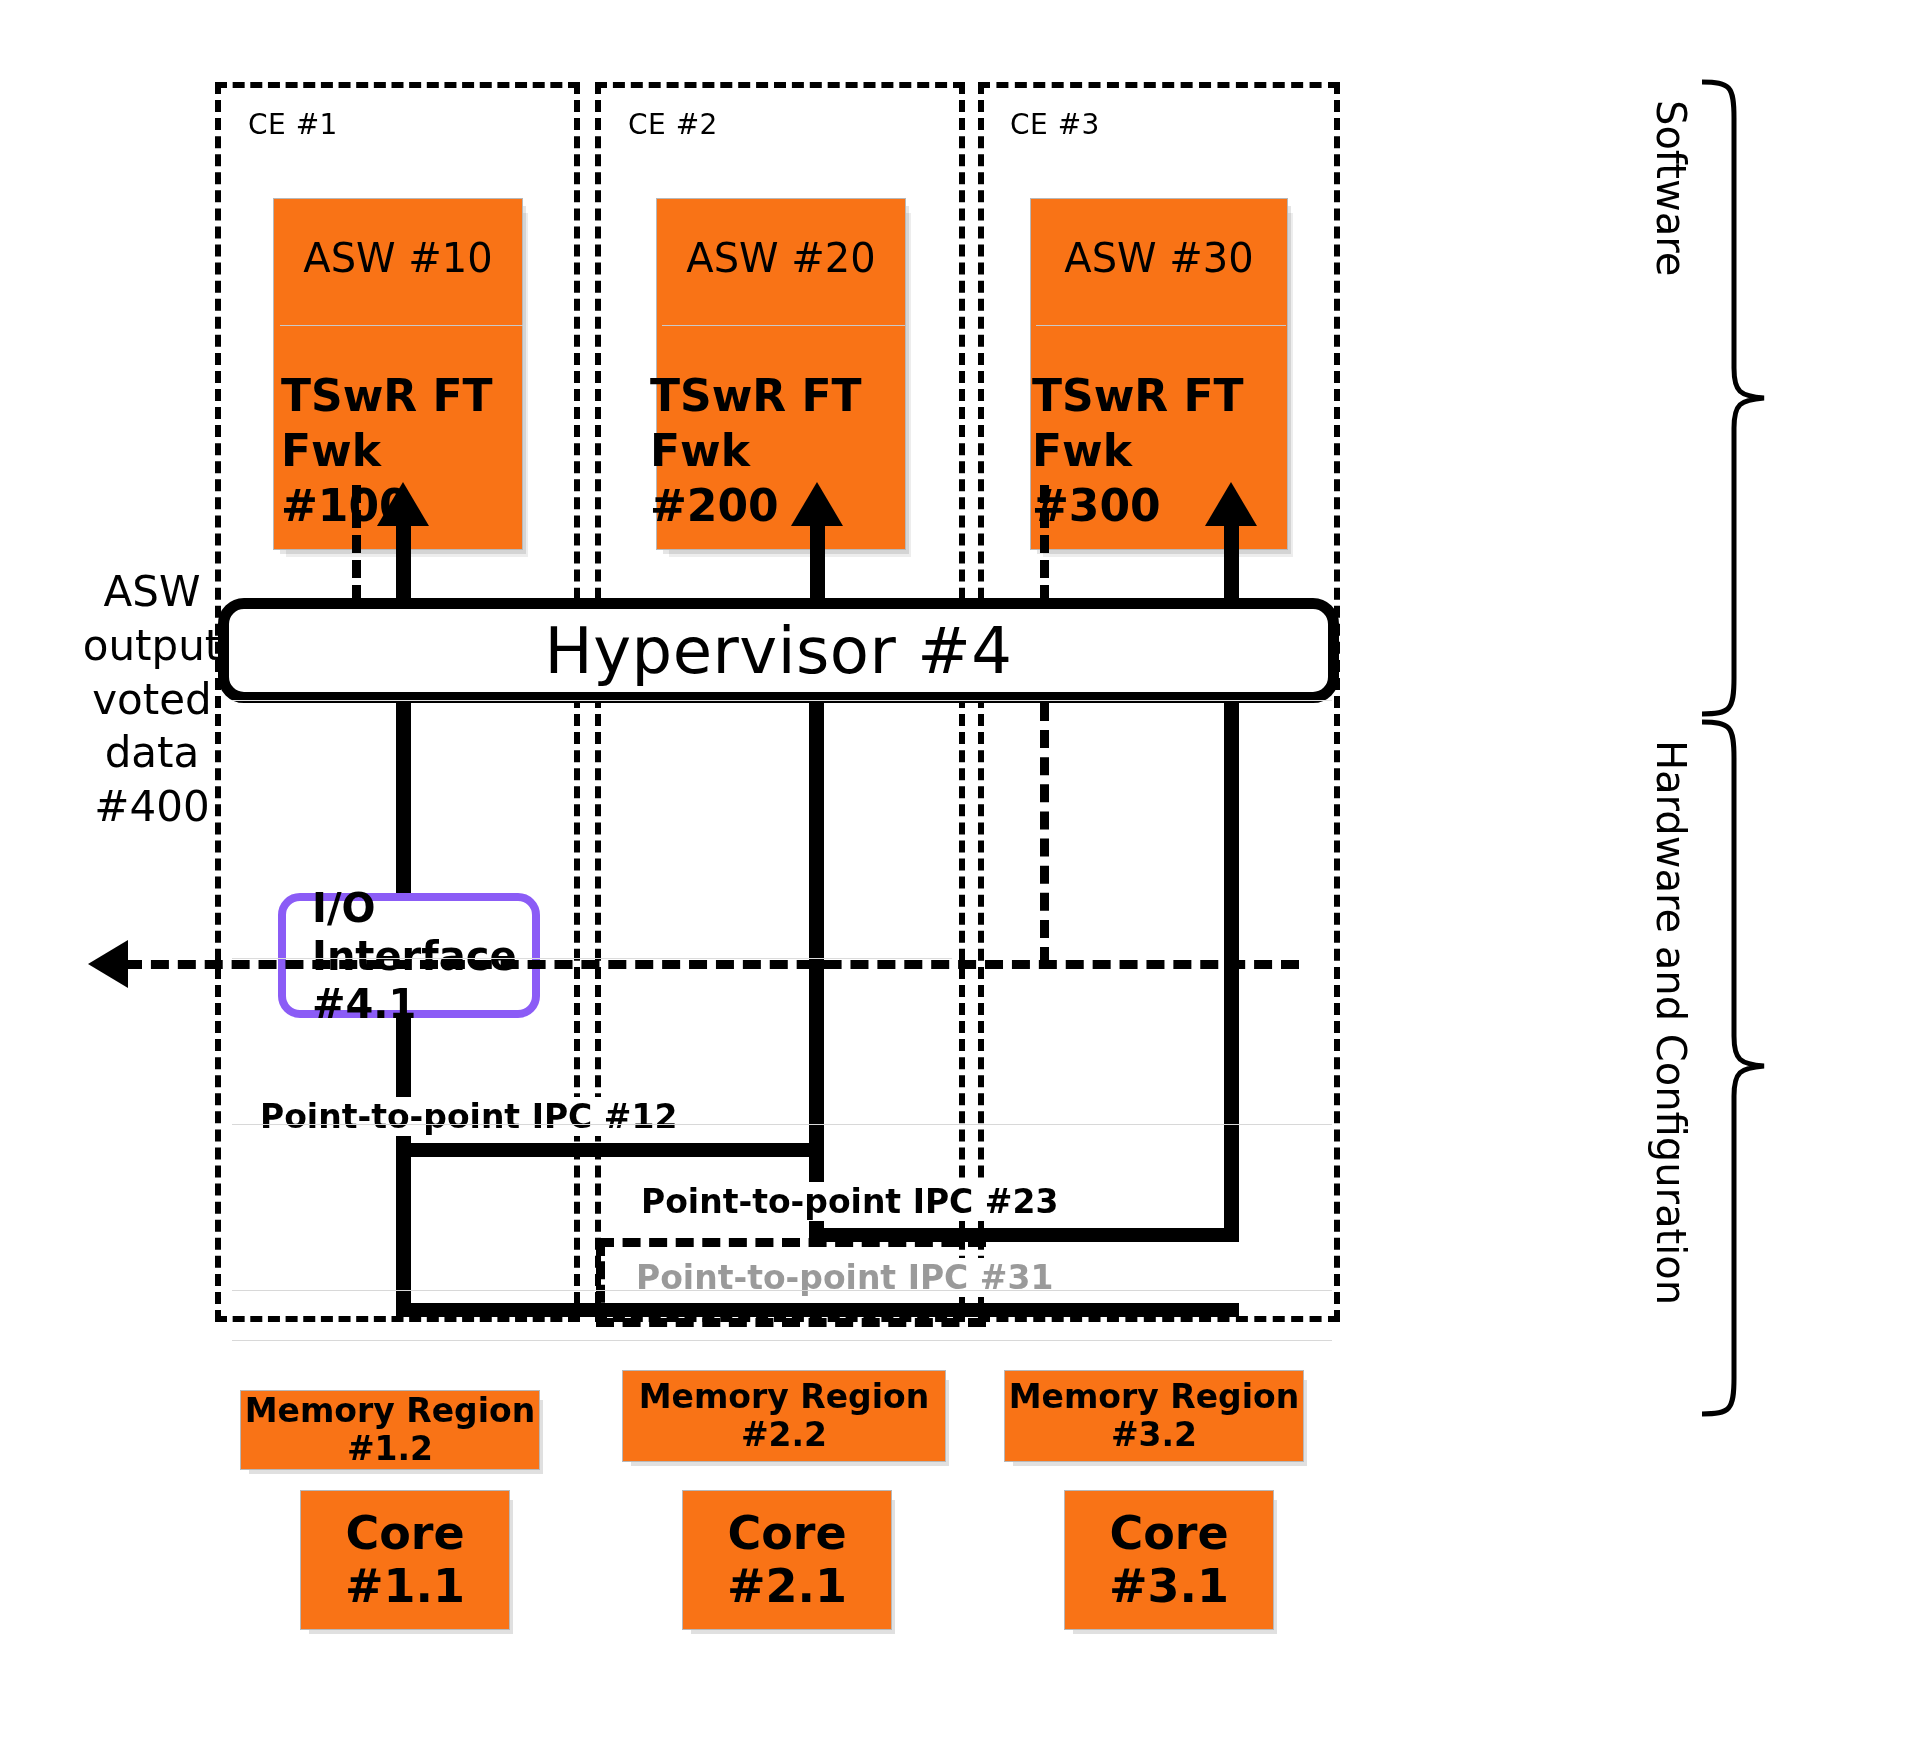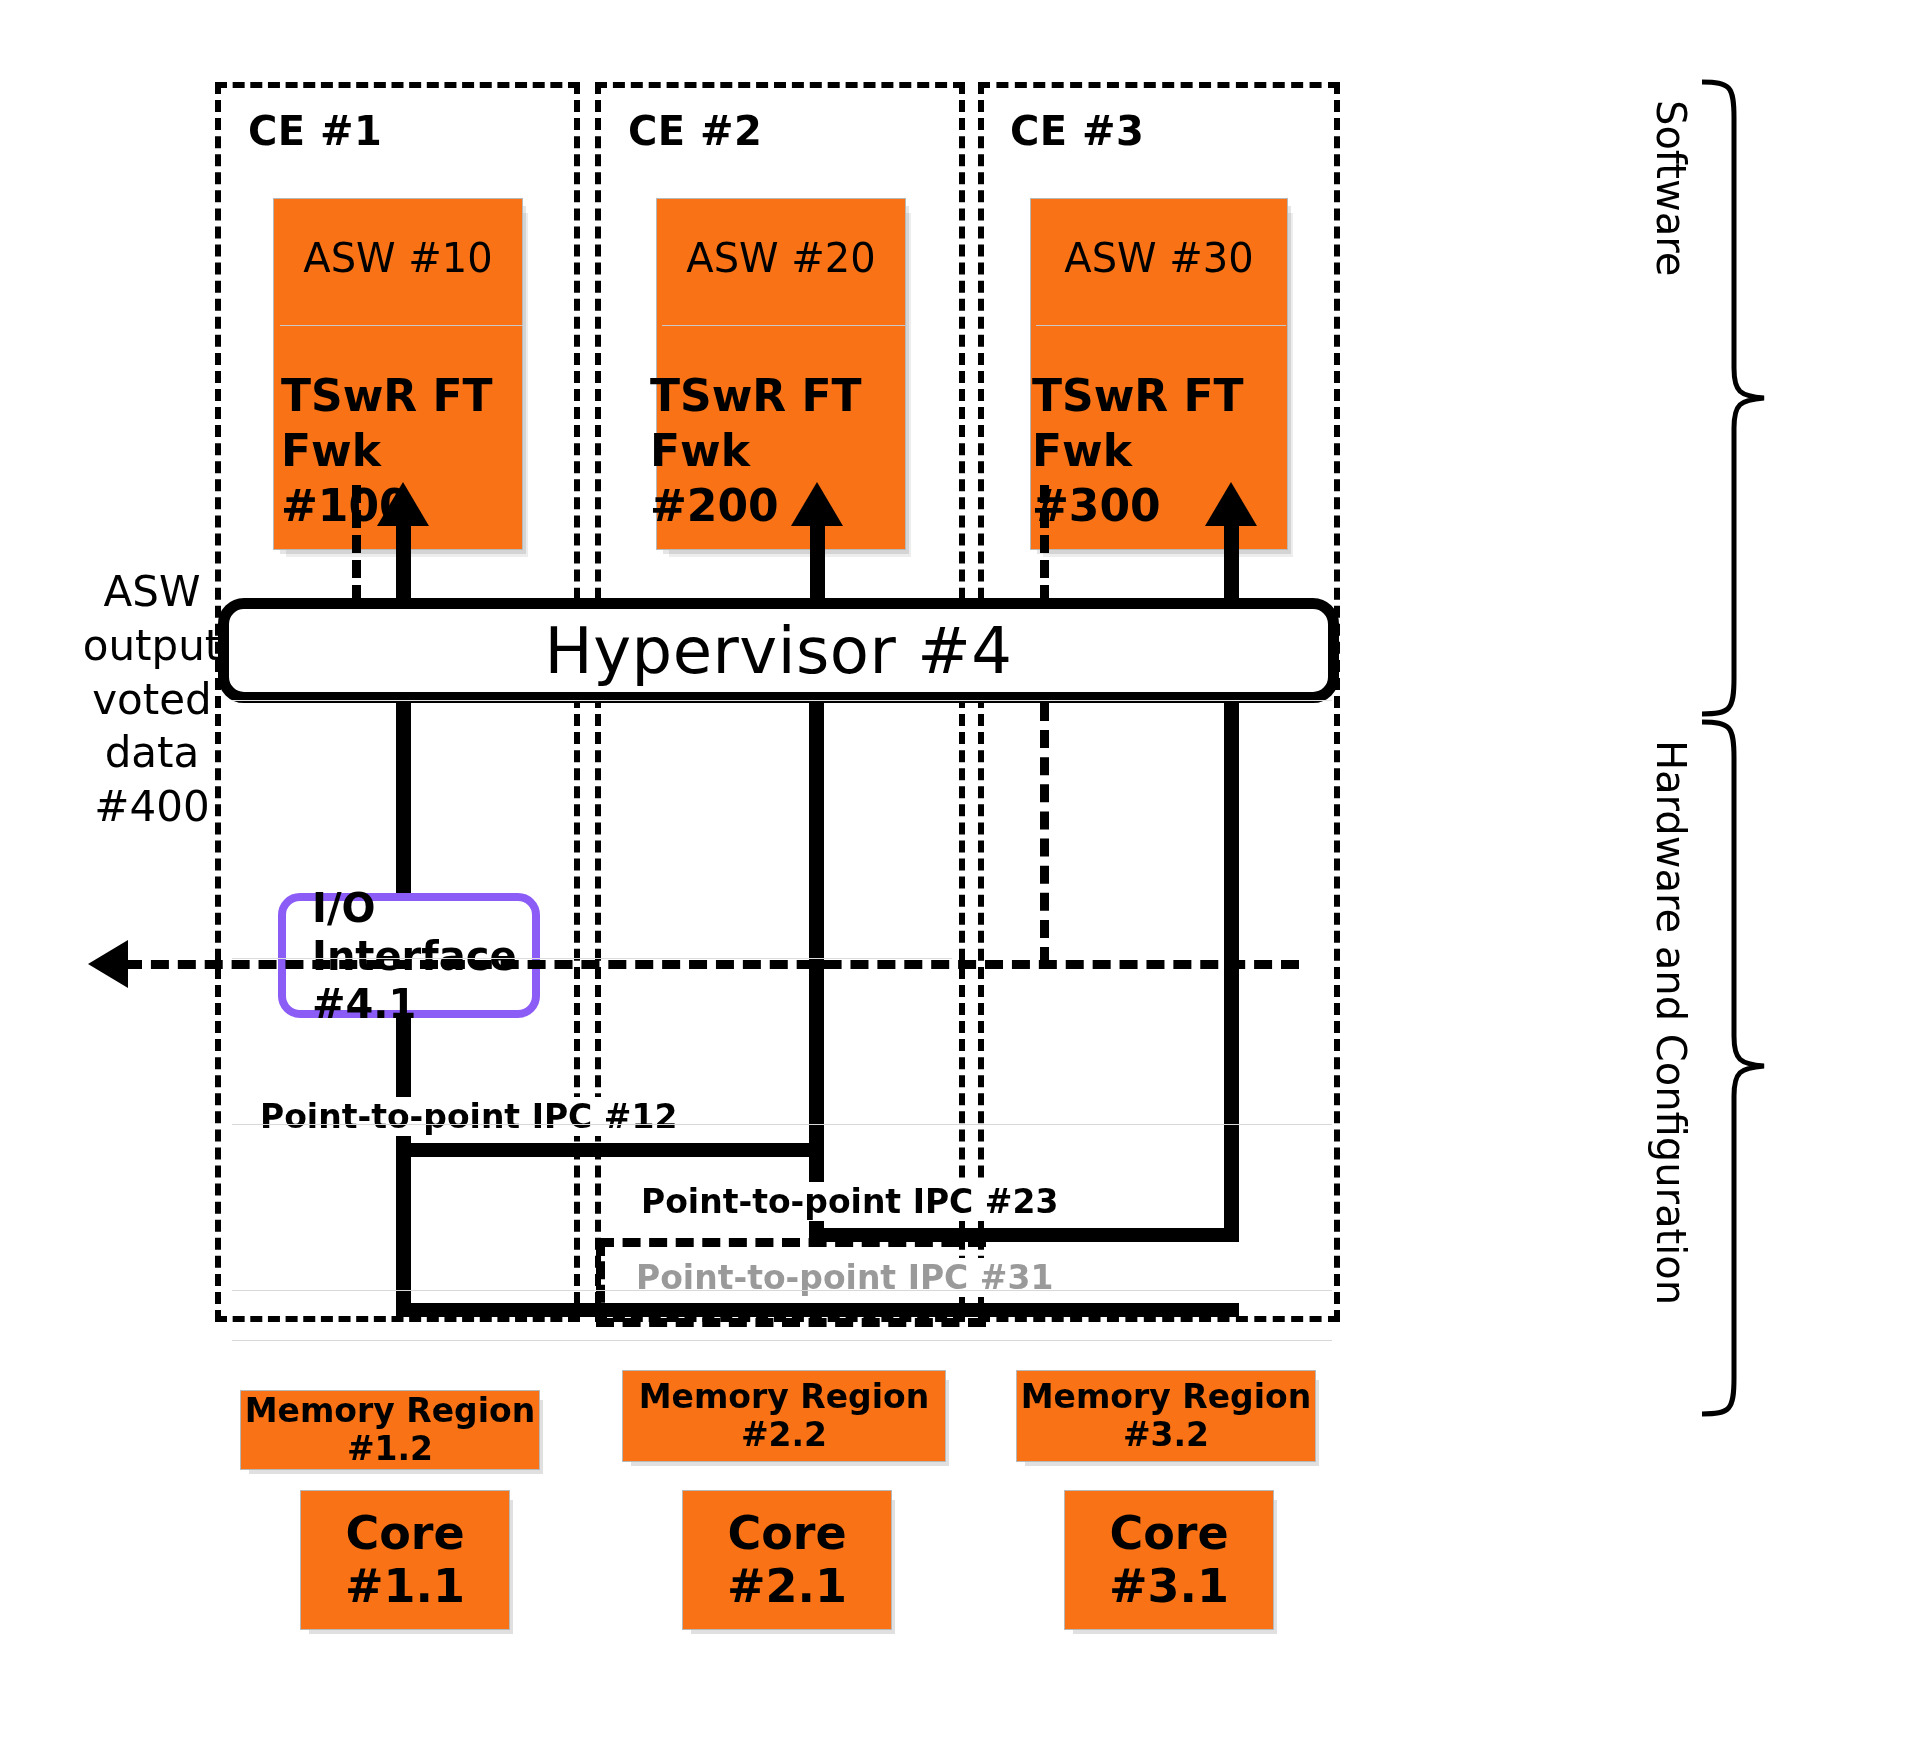--- a/index.html
+++ b/index.html
@@ -8,22 +8,22 @@
 
   .abs{position:absolute;box-sizing:border-box;}
 
   
   .ce-box{
     border:6px dashed #000;
     background:transparent;
   }
   .ce-label{
     position:absolute;
-    font-size:40px;
-    font-weight:700;
+    font-size:28px;
+    font-weight:400;
     letter-spacing:0.5px;
     white-space:nowrap;
     font-family:"DejaVu Sans","Liberation Sans",sans-serif;
   }
 
   
   .card{
     border:1px solid #b8b8b8;
     background:#f97316;
     box-shadow:5px 6px 0 -2px rgba(0,0,0,0.10), 9px 11px 0 -4px rgba(0,0,0,0.07);
@@ -211,21 +211,21 @@
   <div class="abs" style="left:232px;top:1340px;width:1100px;height:1px;background:#d8d8d8;"></div>
   <div class="abs" style="left:232px;top:958px;width:720px;height:1px;background:#dcdcdc;"></div>
   <div class="abs" style="left:232px;top:700px;width:1100px;height:1px;background:#e2e2e2;"></div>
 
   <div class="abs card plain" style="left:240px;top:1370px;width:300px;height:80px;margin-top:20px;">
     <span class="card-text bold" style="font-size:33px;">Memory Region #1.2</span>
   </div>
   <div class="abs card plain" style="left:622px;top:1370px;width:324px;height:92px;">
     <span class="card-text bold" style="font-size:33px;">Memory Region #2.2</span>
   </div>
-  <div class="abs card plain" style="left:1004px;top:1370px;width:300px;height:92px;margin-left:12px;">
+  <div class="abs card plain" style="left:1004px;top:1370px;width:300px;height:92px;">
     <span class="card-text bold" style="font-size:33px;">Memory Region #3.2</span>
   </div>
 
   <div class="abs card plain" style="left:300px;top:1490px;width:210px;height:140px;">
     <span class="card-text bold" style="font-size:46px;white-space:pre-line;">Core
 #1.1</span>
   </div>
   <div class="abs card plain" style="left:682px;top:1490px;width:210px;height:140px;">
     <span class="card-text bold" style="font-size:46px;white-space:pre-line;">Core
 #2.1</span>

